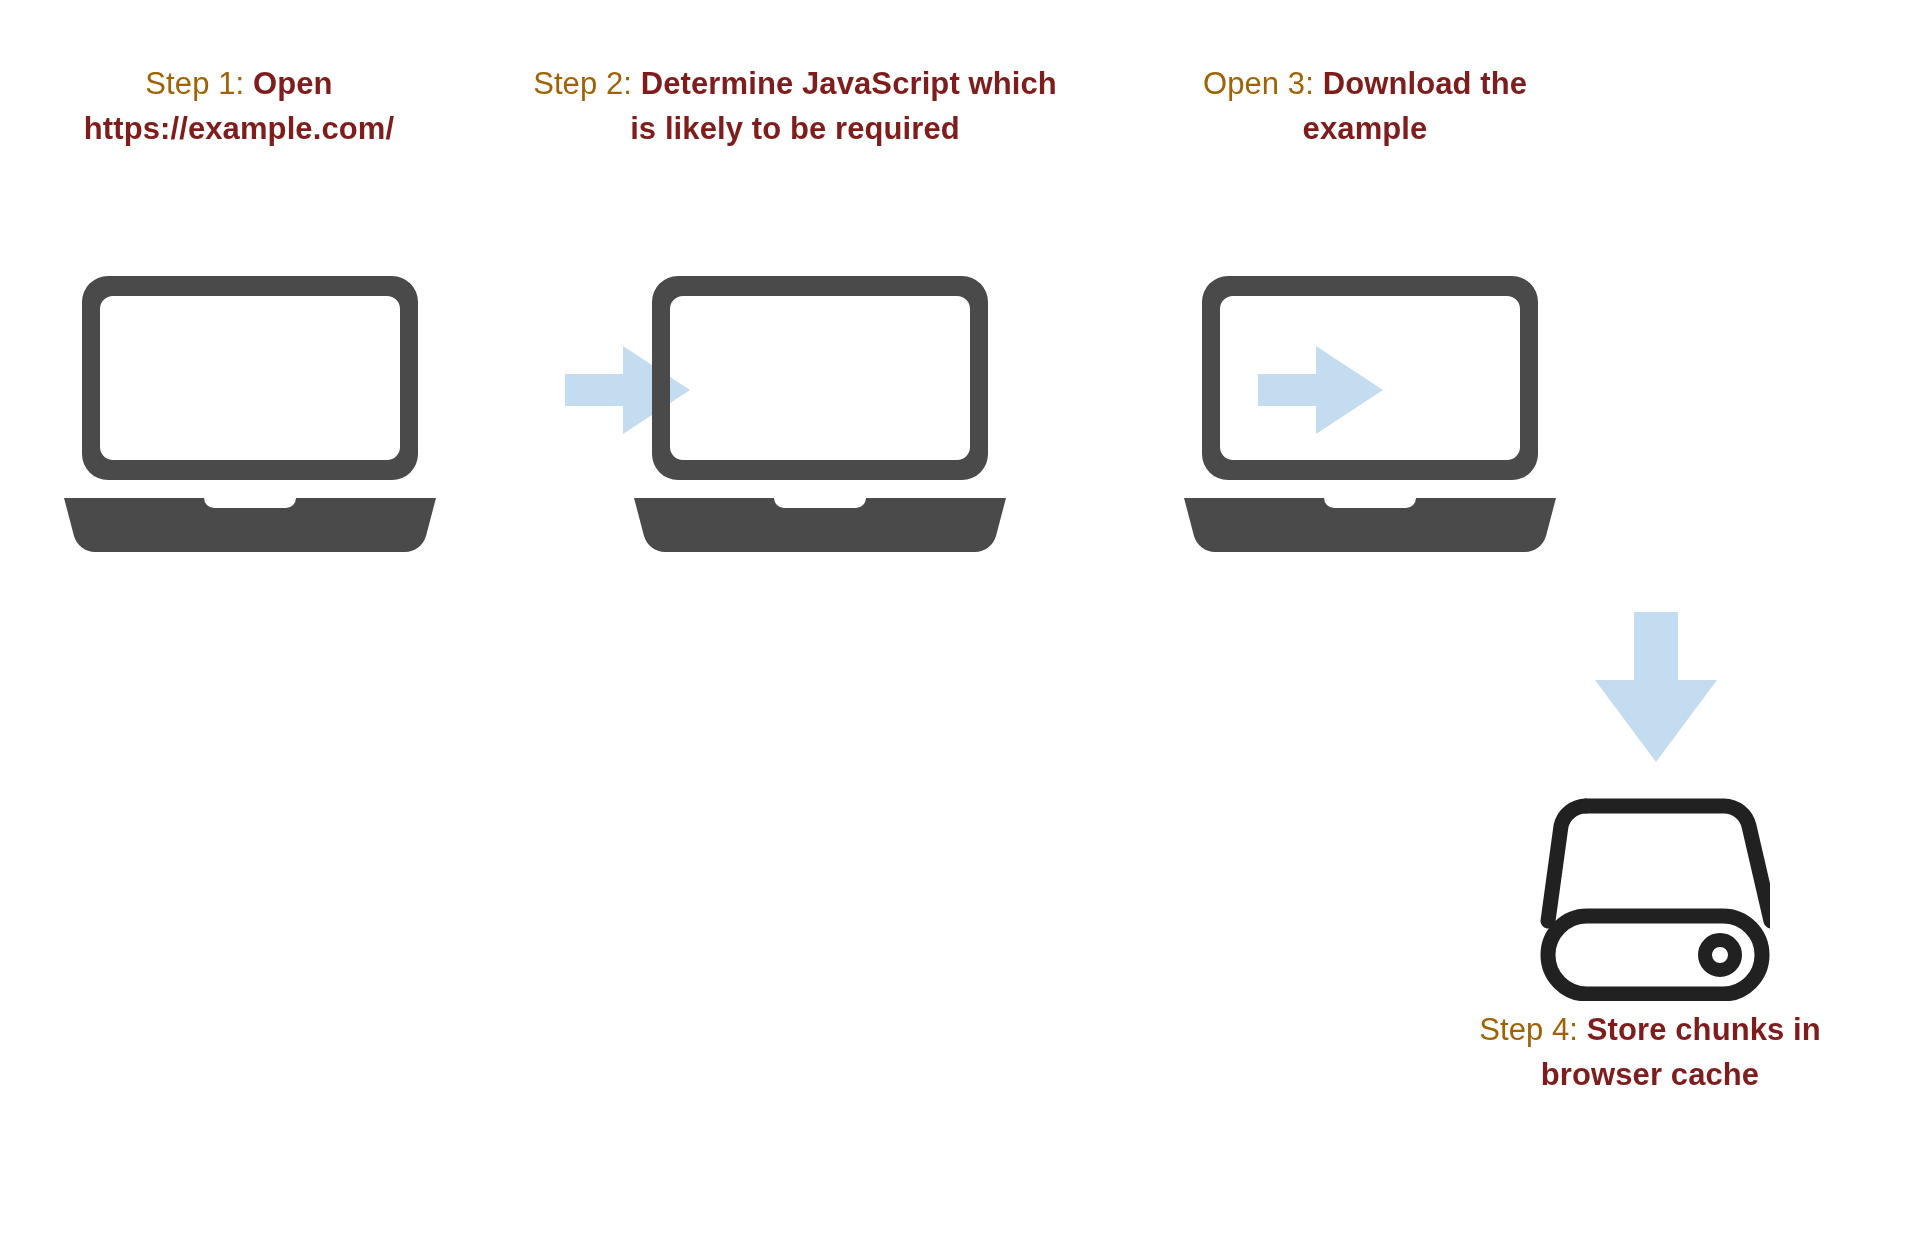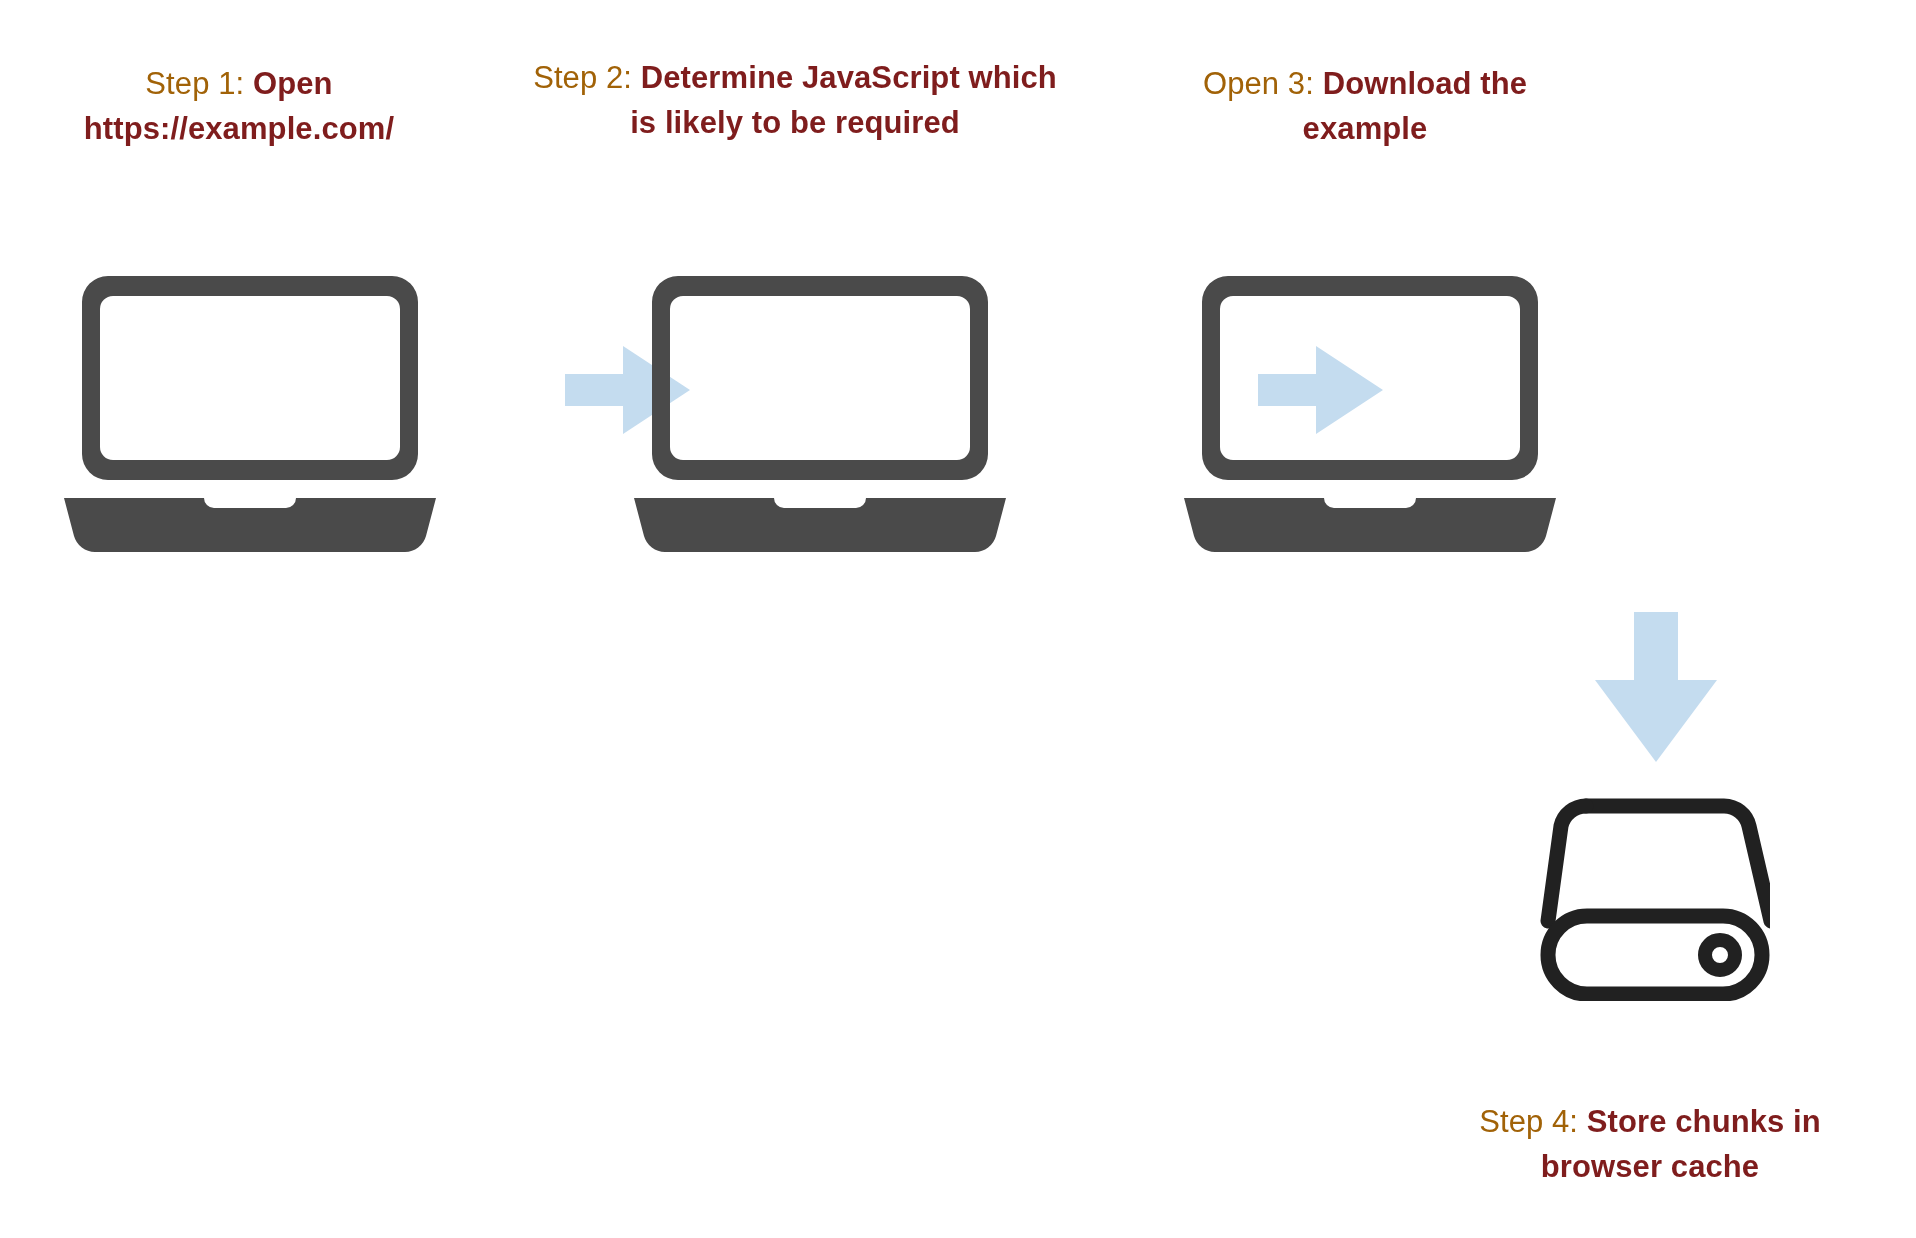--- a/index.html
+++ b/index.html
@@ -33,23 +33,23 @@
   .caption .step-prefix {
     color: #a16207;
     font-weight: 400;
   }
   .caption .step-text {
     color: #7f1d1d;
     font-weight: 700;
   }
 
   #caption-1 { left: 24px;   top: 62px;  width: 430px; }
-  #caption-2 { left: 530px;  top: 56px;  width: 530px; }
+  #caption-2 { left: 530px;  top: 62px;  width: 530px; }
   #caption-3 { left: 1150px; top: 62px;  width: 430px; }
-  #caption-4 { left: 1440px; top: 1100px; width: 420px; }
+  #caption-4 { left: 1440px; top: 1008px; width: 420px; }
 
   
   .laptop {
     position: absolute;
     width: 420px;
     height: 310px;
   }
   #laptop-1 { left: 60px;   top: 252px; }
   #laptop-2 { left: 630px;  top: 252px; }
   #laptop-3 { left: 1180px; top: 252px; }

